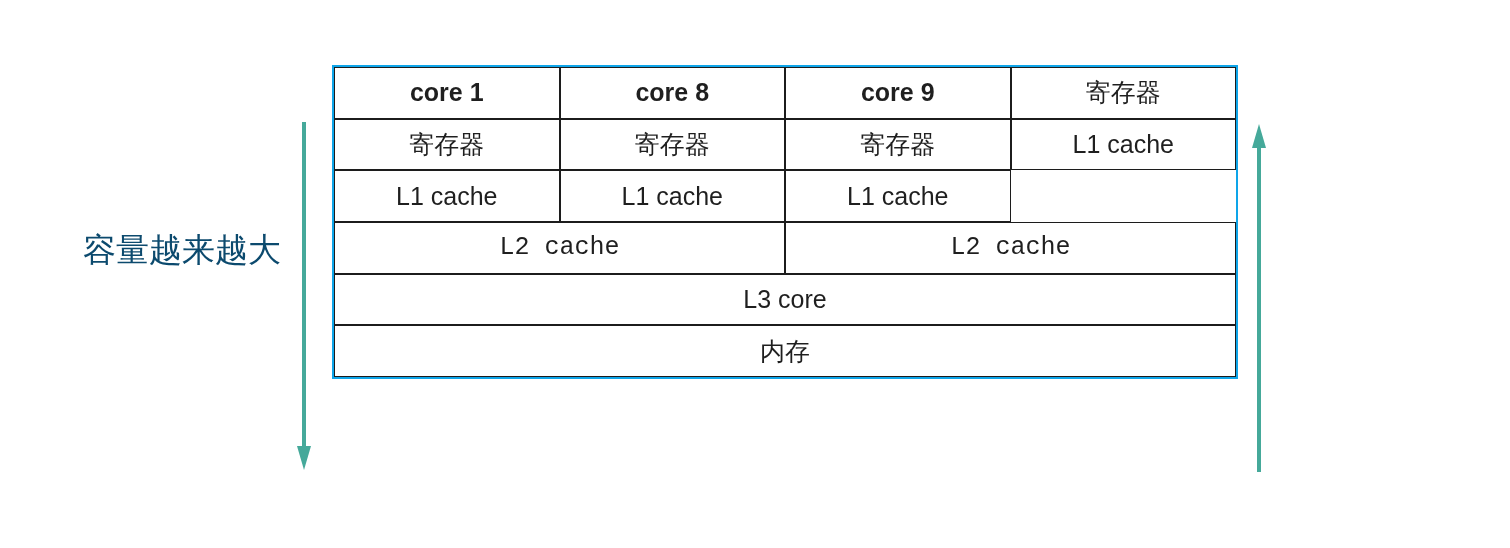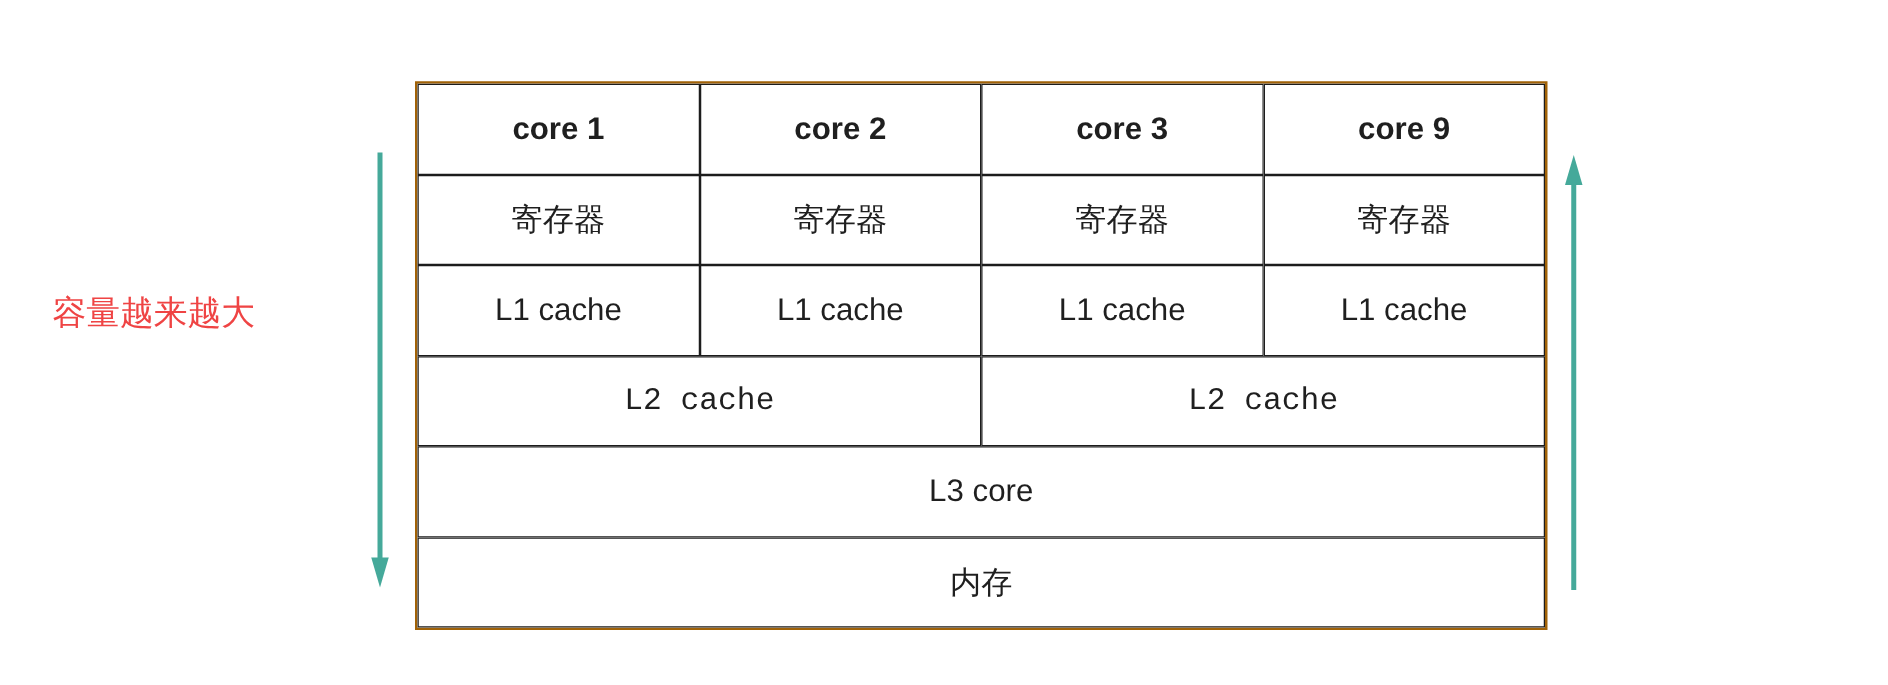--- a/index.html
+++ b/index.html
@@ -14,46 +14,47 @@
     background: #ffffff;
     overflow: hidden;
   }
 
   
   .hier-table {
     position: absolute;
     left: 332px;
     top: 65px;
     width: 906px;
-    height: 439px;
+    height: 314px;
     display: grid;
     grid-template-columns: repeat(4, 1fr);
     grid-template-rows: repeat(6, 1fr);
-    border: 2px solid #a16207;
+    border: 2px solid #0ea5e9;
     background: #ffffff;
   }
   .cell {
     border: 1px solid #1c1c1c;
     display: flex;
     align-items: center;
     justify-content: center;
     font-size: 25px;
     color: #1f1f1f;
     background: #ffffff;
   }
   .cell.bold { font-weight: 700; }
   .span2 { grid-column: span 2; font-family: Liberation Mono, monospace; }
   .span4 { grid-column: span 4; }
 
   
   .note {
     position: absolute;
-    font-size: 27px;
+    text-align: center;
+    font-size: 33px;
     line-height: 50px;
-    color: #ef4444;
+    color: #0c4a6e;
     white-space: nowrap;
   }
   .note-left {
     left: 42px;
     top: 225px;
     width: 280px;
   }
   .note-right {
     left: 1262px;
     top: 225px;
@@ -79,22 +80,21 @@
   </div>
 
   <svg class="arrow arrow-left" viewBox="0 0 20 352">
     <line x1="10" y1="2" x2="10" y2="328" stroke-width="4" stroke="#45A99A"></line>
     <polygon points="3,326 17,326 10,350" fill="#45A99A"></polygon>
   </svg>
 
   <div class="hier-table">
 
     <div class="cell bold">core 1</div>
-    <div class="cell bold">core 2</div>
-    <div class="cell bold">core 3</div>
+    <div class="cell bold">core 8</div>
     <div class="cell bold">core 9</div>
 
     <div class="cell">寄存器</div>
     <div class="cell">寄存器</div>
     <div class="cell">寄存器</div>
     <div class="cell">寄存器</div>
 
     <div class="cell">L1 cache</div>
     <div class="cell">L1 cache</div>
     <div class="cell">L1 cache</div>

